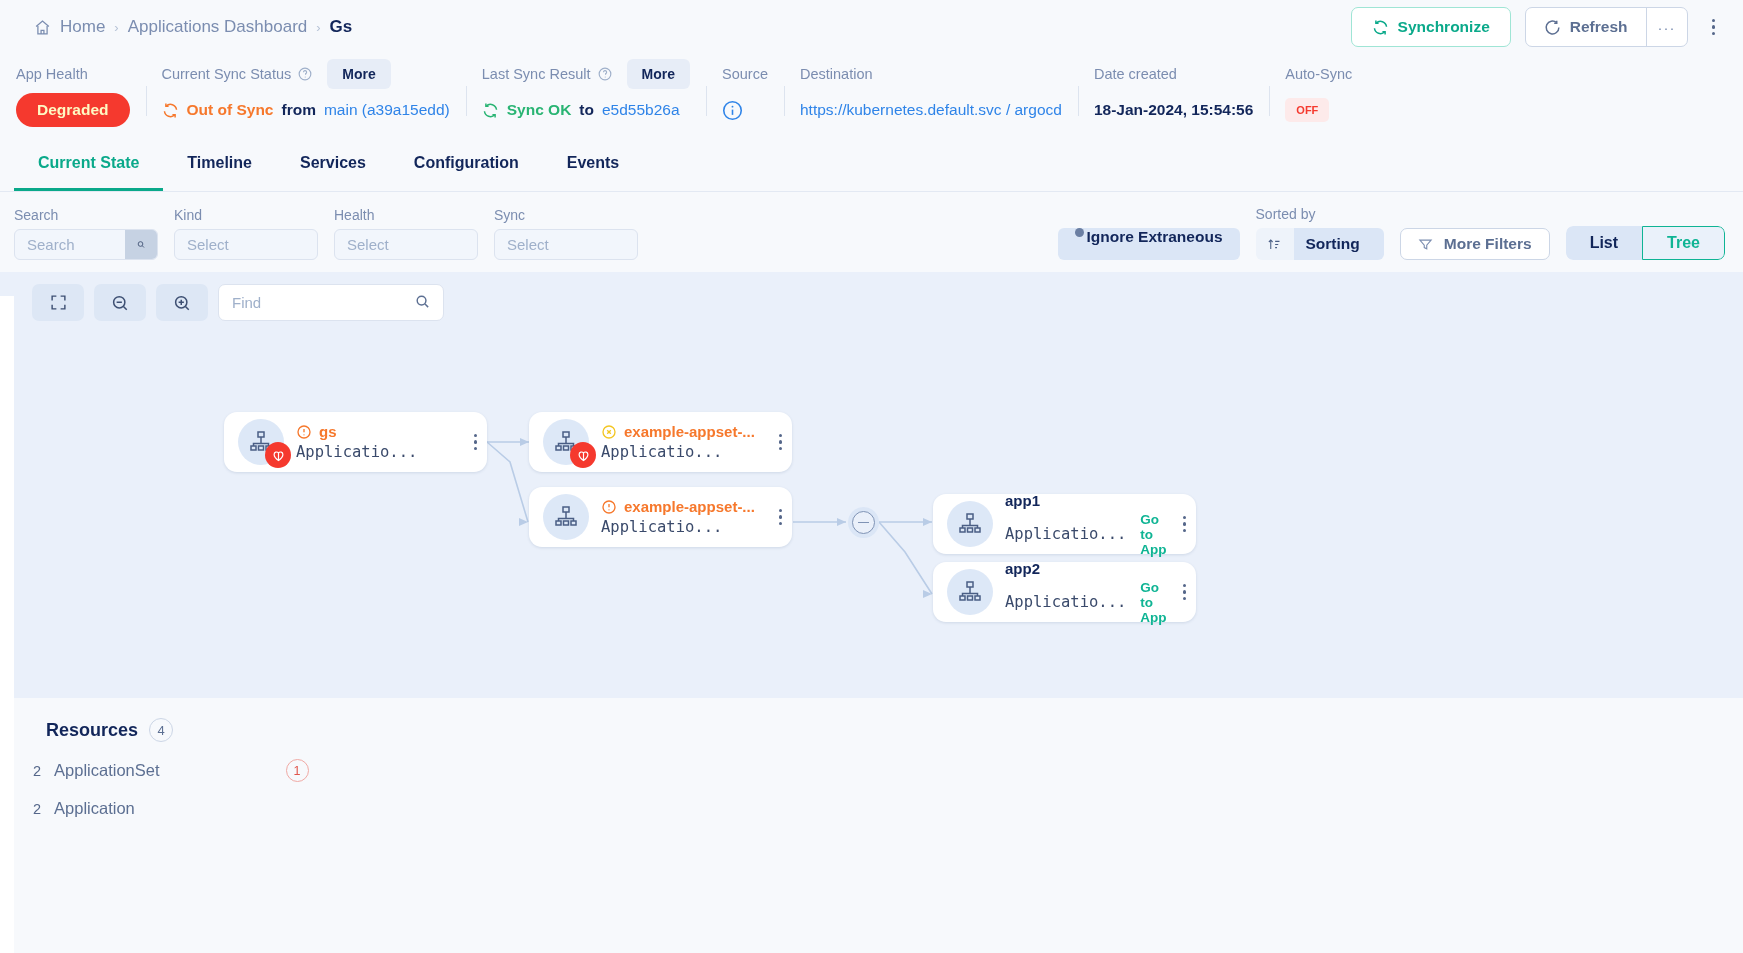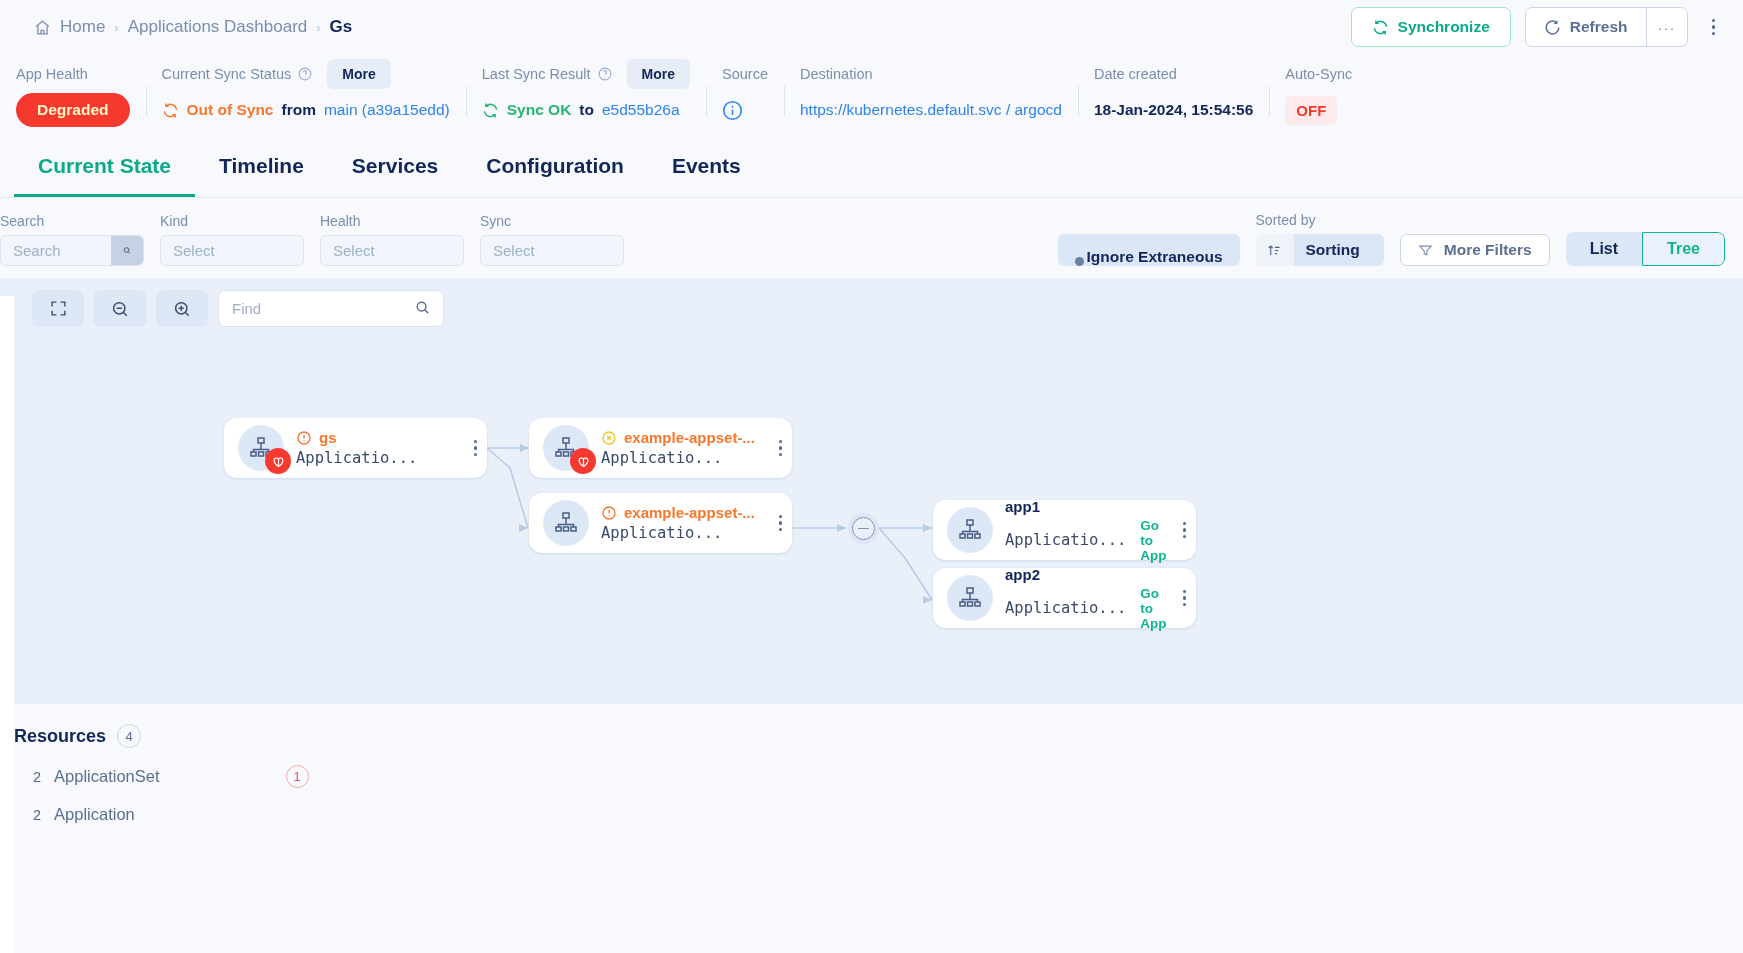--- a/index.html
+++ b/index.html
@@ -53,47 +53,47 @@
     border-radius: 6px; padding: 7px 15px; margin-left: 8px;
   }
   .badge-degraded {
     background: #f5392e; color: #fef9c3; font-weight: bold; font-size: 15.5px;
     border-radius: 20px; padding: 8px 21px;
   }
   .txt-orange { color: #f6782c; font-weight: bold; }
   .txt-green { color: #29b473; font-weight: bold; }
   .txt-blue { color: #2f84e8; }
   .txt-dark { color: #12265a; font-weight: bold; }
-  .badge-off { background: #fdeaea; color: #f5392e; font-weight: bold; font-size: 15px; border-radius: 5px; padding: 6px 11px; }
+  .badge-off { background: #fdeaea; color: #f5392e; font-weight: bold; font-size: 11px; border-radius: 5px; padding: 6px 11px; }
   .info-circle { width: 21px; height: 21px; }
   .spin-ico { width: 17px; height: 17px; display: block; }
 
   
   .tabs { display: flex; padding: 0 0 0 14px; border-bottom: 1px solid #e3e9f3; background: #f7f9fc; }
-  .tab { padding: 18px 24px 16px; font-size: 21px; font-weight: bold; color: #12265a; border-bottom: 3px solid transparent; }
+  .tab { padding: 18px 24px 16px; font-size: 16px; font-weight: bold; color: #12265a; border-bottom: 3px solid transparent; }
   .tab.active { color: #0aa98a; border-bottom-color: #0aa98a; }
 
   
-  .filters { display: flex; align-items: flex-end; padding: 14px 18px 12px 0; gap: 16px; }
+  .filters { display: flex; align-items: flex-end; padding: 14px 18px 12px 14px; gap: 16px; }
   .f-field { display: flex; flex-direction: column; gap: 6px; }
   .f-label { font-size: 14px; color: #7b8db0; }
   .f-input {
     height: 31px; width: 144px; border: 1px solid #dce3ef; border-radius: 6px; background: #f2f6fc;
     display: flex; align-items: center; overflow: hidden;
   }
   .f-input span { padding: 0 12px; font-size: 15px; color: #9fb0ca; }
   .f-input.search { width: 144px; }
   .f-input.search .sbtn {
     margin-left: auto; width: 32px; height: 100%;
     background: #c6d2e3; display: flex; align-items: center; justify-content: center;
   }
   .f-select { width: 144px; }
   .f-spacer { flex: 1; }
   .pill-extraneous {
-    display: flex; align-items: flex-end; gap: 2px;
+    display: flex; align-items: flex-start; gap: 2px;
     background: #dbe6f6; color: #12265a; font-weight: bold; font-size: 15.5px;
     height: 32px; padding: 0 17px; border-radius: 6px;
   }
   .pill-extraneous i { width: 9px; height: 9px; border-radius: 50%; background: #6b7fa3; display:block; }
   .sortwrap { display: flex; flex-direction: column; gap: 6px; }
   .sortbtn { display: flex; height: 32px; border-radius: 6px; overflow: hidden; }
   .sortbtn .ic { width: 38px; background: #eef3fa; display: flex; align-items: center; justify-content: center; }
   .sortbtn .lb { background: #dbe6f6; color: #12265a; font-weight: bold; font-size: 15.5px; padding: 0 24px 0 12px; display:flex; align-items:center; }
   .btn-morefilters {
     display: flex; align-items: center; gap: 11px;
@@ -139,21 +139,21 @@
   .collapse {
     position: absolute; width: 31px; height: 31px; border-radius: 50%;
     background: #dbe6f6; display: flex; align-items: center; justify-content: center;
   }
   .collapse .ring { width: 23px; height: 23px; border: 1.6px solid #7f93b5; border-radius: 50%; display:flex; align-items:center; justify-content:center; background: #eaf0fa; }
   .collapse .ring i { width: 11px; height: 1.8px; background: #7f93b5; display: block; }
 
   
   .resources { padding: 20px 0 0 14px; background: #f7f9fc; }
   .res-head { display: flex; align-items: center; gap: 11px; }
-  .res-title { font-size: 18px; font-weight: bold; color: #12265a; }
+  .res-title { font-size: 18px; font-weight: bold; color: #12265a; margin-left: 32px; }
   .res-count {
     width: 24px; height: 24px; border: 1px solid #ccd6e6; border-radius: 50%;
     display: flex; align-items: center; justify-content: center; font-size: 13px; color: #5c6f92;
   }
   .res-row { display: flex; align-items: center; gap: 13px; padding: 17px 0 0 19px; }
   .res-num { font-size: 14.5px; color: #55678a; }
   .res-name { font-size: 16.5px; color: #5c6f92; }
   .res-warn {
     width: 23px; height: 23px; border: 1px solid #f0a9a4; border-radius: 50%;
     display: flex; align-items: center; justify-content: center; font-size: 12.5px; color: #e0564c;

